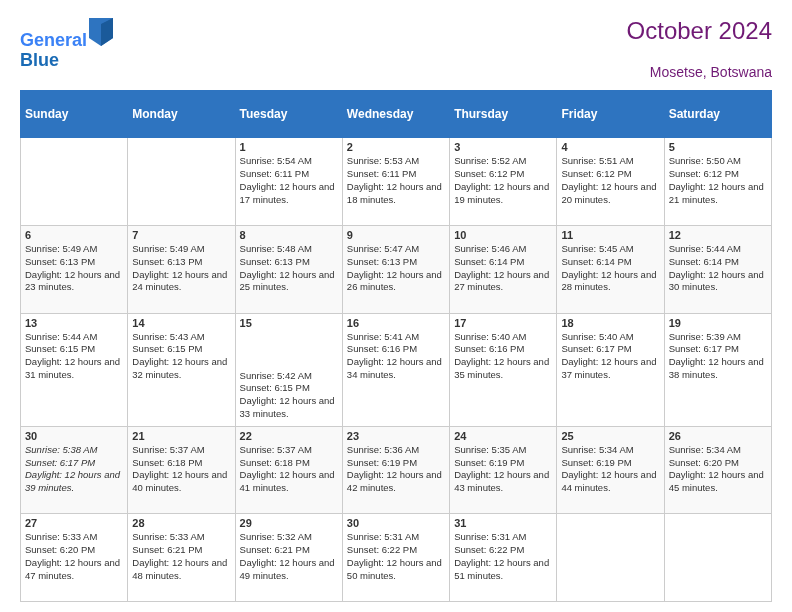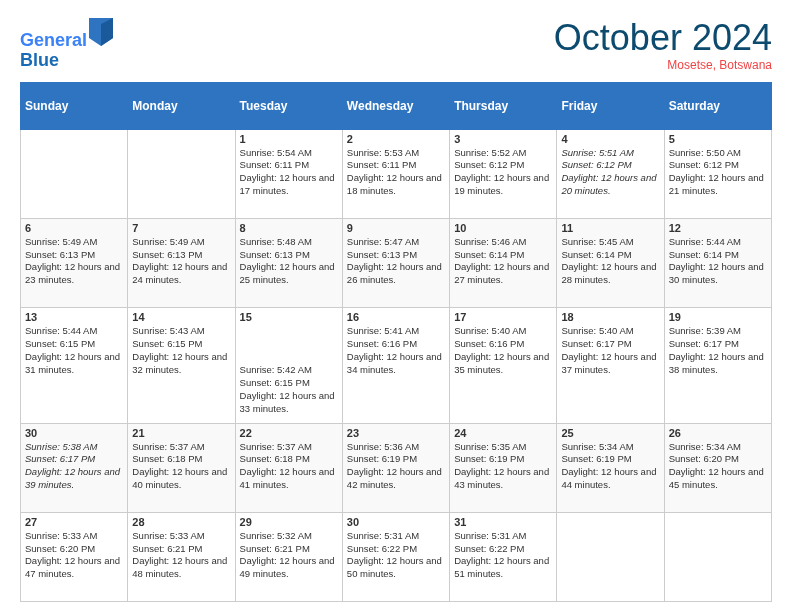--- a/index.html
+++ b/index.html
@@ -36,28 +36,29 @@
     .logo-blue { color: #1a6bb5; }
     .logo-icon {
       width: 24px;
       height: 28px;
       margin-left: 2px;
     }
     .title-area {
       text-align: right;
     }
     .month-title {
-      font-size: 36px;
+      font-size: 24px;
       font-weight: 300;
-      color: #0c4a6e;
+      color: #701a75;
       line-height: 1.1;
     }
     .location {
-      font-size: 12px;
-      color: #ef4444;
+      font-size: 14px;
+      color: #701a75;
+      margin-top: 20px;
     }
     .calendar {
       width: 100%;
       border-collapse: collapse;
       flex: 1;
       table-layout: fixed;
     }
     .calendar th {
       background-color: #2e74c0;
       color: #fff;
@@ -153,21 +154,21 @@
 Daylight: 12 hours and 18 minutes.</div>
           </td>
           <td>
             <span class="day-number">3</span>
             <div class="day-info" style="white-space: pre-line;">Sunrise: 5:52 AM
 Sunset: 6:12 PM
 Daylight: 12 hours and 19 minutes.</div>
           </td>
           <td>
             <span class="day-number">4</span>
-            <div class="day-info" style="white-space: pre-line; font-style: italic;">Sunrise: 5:51 AM
+            <div class="day-info" style="white-space: pre-line;">Sunrise: 5:51 AM
 Sunset: 6:12 PM
 Daylight: 12 hours and 20 minutes.</div>
           </td>
           <td>
             <span class="day-number">5</span>
             <div class="day-info" style="white-space: pre-line;">Sunrise: 5:50 AM
 Sunset: 6:12 PM
 Daylight: 12 hours and 21 minutes.</div>
           </td>
         </tr>

